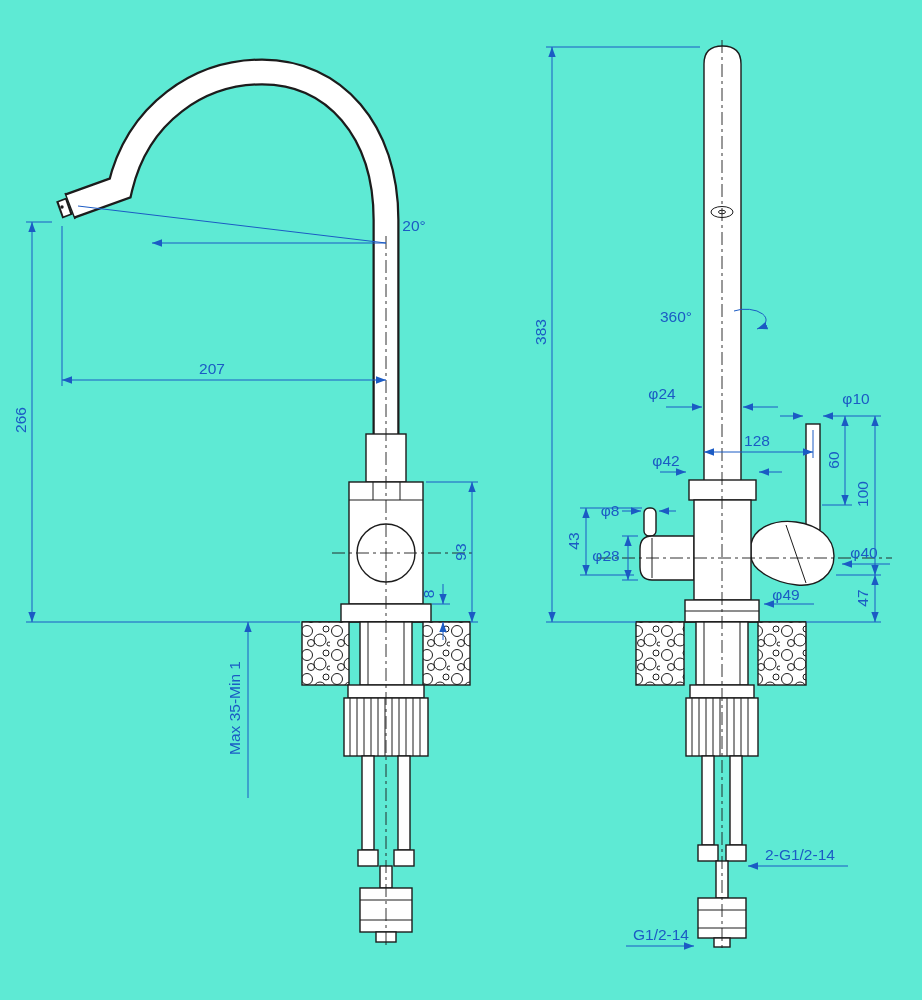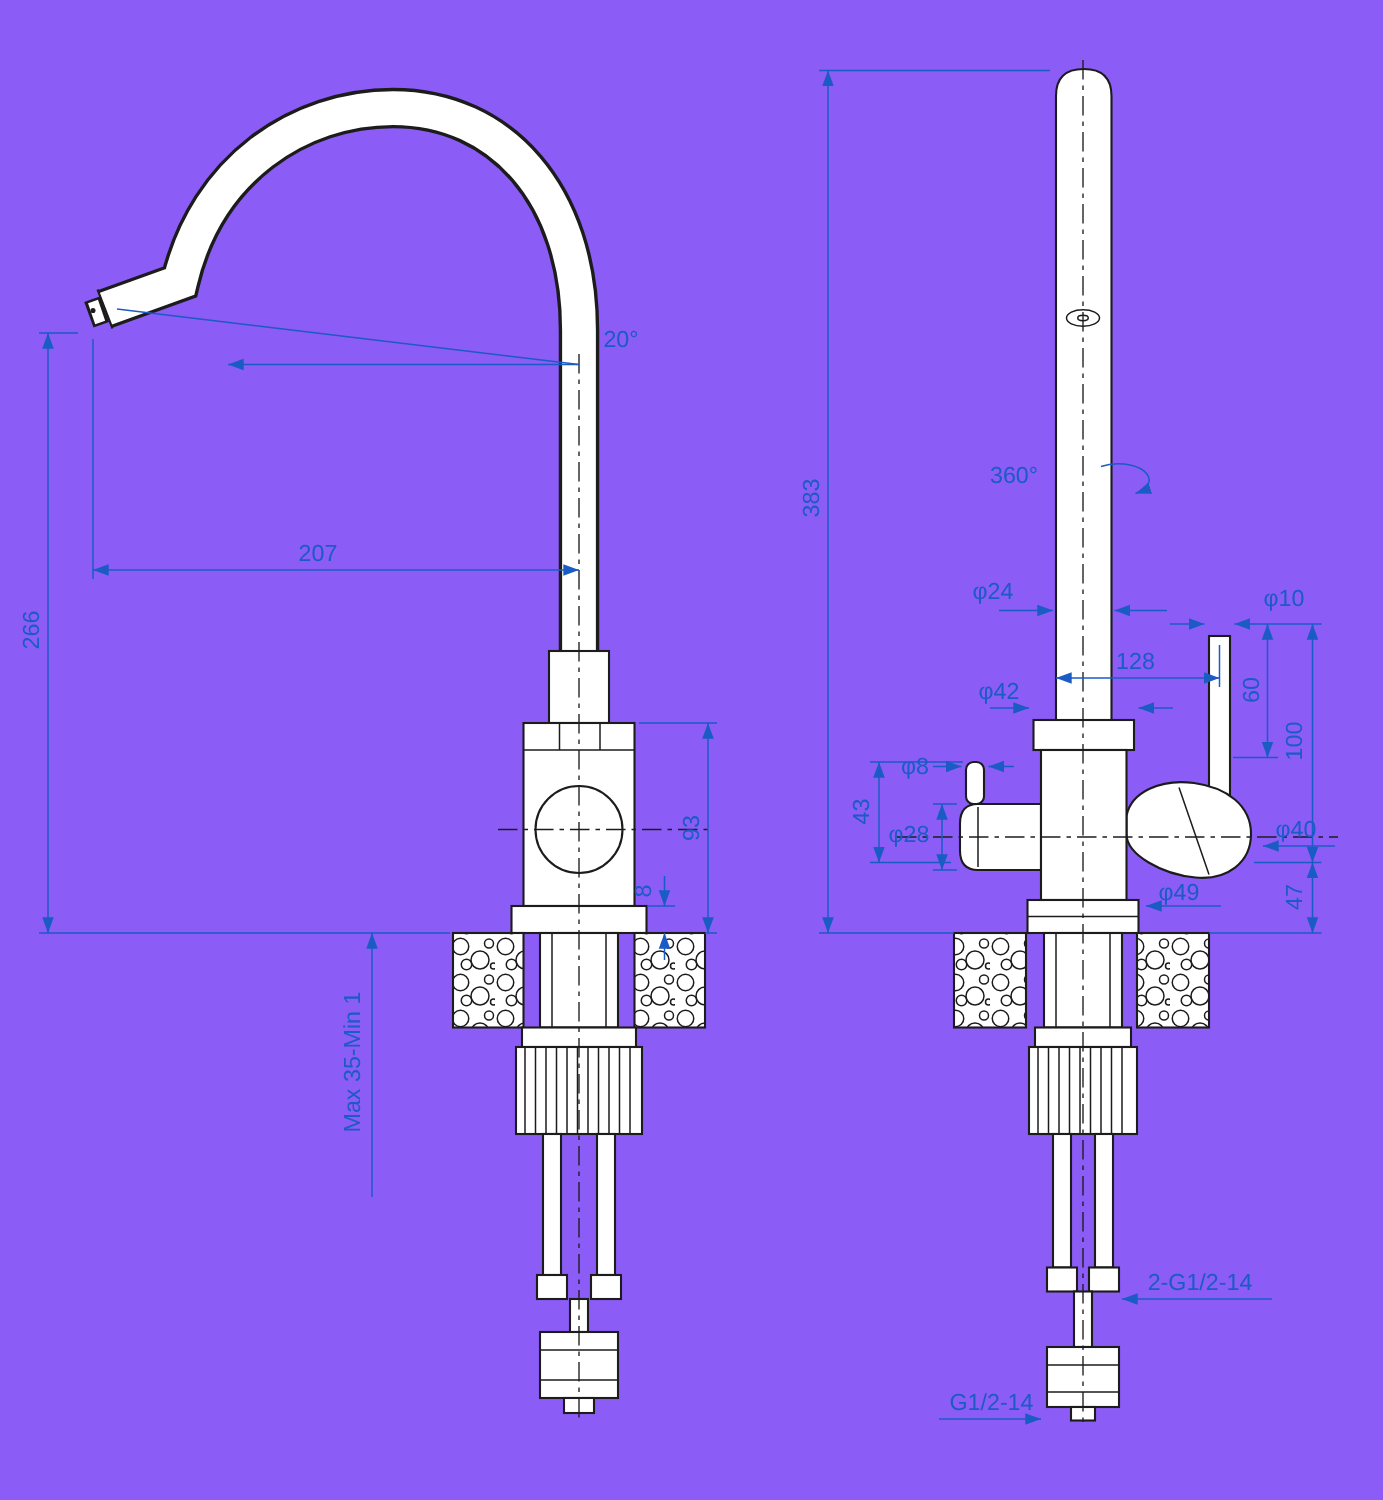--- a/index.html
+++ b/index.html
@@ -1,18 +1,18 @@
 <!DOCTYPE html>
 <html><head>
 <meta charset="utf-8">
 <style>
   * { margin:0; padding:0; box-sizing:border-box; }
   html,body { background:#ffffff; }
   body { width:922px; height:1000px; font-family:"Liberation Sans", sans-serif; }
-  .stage { position:relative; width:922px; height:1000px; background:#8b5cf6; overflow:hidden; }
+  .stage { position:relative; width:922px; height:1000px; background:#5eead4; overflow:hidden; }
   svg { display:block; }
   .ol   { fill:none; stroke:#1c1c1c; stroke-width:1.4; }
   .fw   { fill:#ffffff; stroke:#1c1c1c; stroke-width:1.4; }
   .thin { fill:none; stroke:#1c1c1c; stroke-width:1; }
   .tube   { fill:none; stroke:#1c1c1c; stroke-width:27; }
   .tubein { fill:none; stroke:#ffffff; stroke-width:22.5; }
   .noz    { fill:none; stroke:#1c1c1c; stroke-width:11; }
   .nozin  { fill:none; stroke:#ffffff; stroke-width:7; }
   .cl   { fill:none; stroke:#1c1c1c; stroke-width:0.9; stroke-dasharray:13 4 3 4; }
   .dl   { fill:none; stroke:#1b5bc4; stroke-width:1; }

